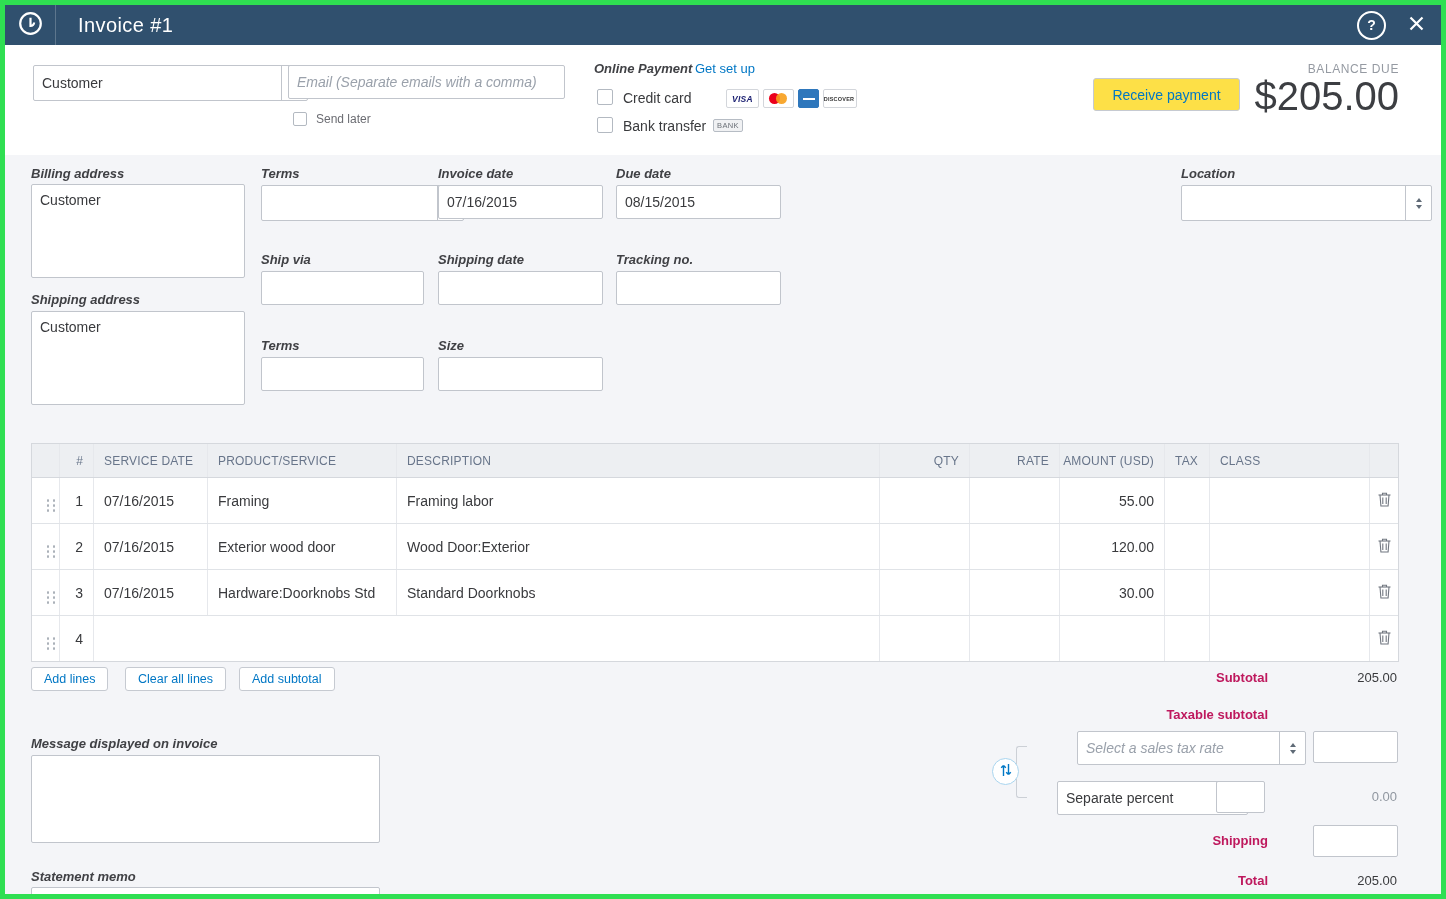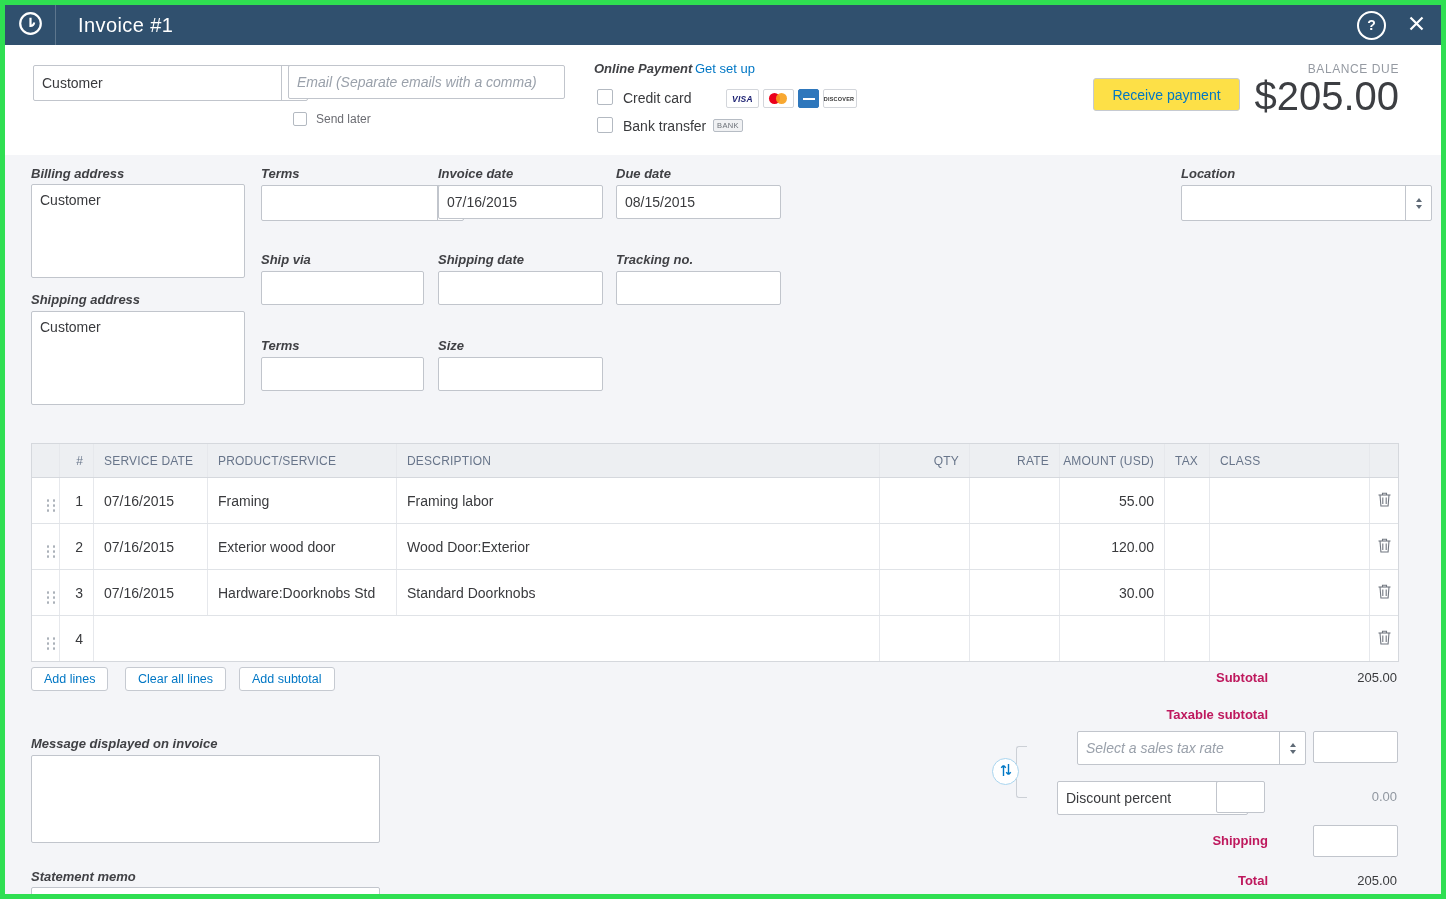--- a/index.html
+++ b/index.html
@@ -330,21 +330,21 @@
   <div class="abs swapbtn">
     <span>
       <svg width="12" height="14" viewBox="0 0 12 14" stroke="#0077c5" stroke-width="1.4" fill="none">
         <path d="M3.5 13V2.5M3.5 2.5L1.2 4.8M3.5 2.5l2.3 2.3"></path>
         <path d="M8.5 1v10.5M8.5 11.5L6.2 9.2M8.5 11.5l2.3-2.3"></path>
       </svg>
     </span>
   </div>
 
   <div class="sel nosep" style="left:1057px;top:781px;width:151px;height:32px;">
-    <span>Discount percent</span>
+    <span>Separate percent</span>
     <span class="spin">
         <i class="tri-u"></i>
         <i class="tri-d"></i>
       </span>
   </div>
   <input class="abs tinput" style="left: 1216px; top: 781px; width: 49px; height: 32px;">
   <span class="abs totval muted" style="left:1277px;top:789px;width:120px;">0.00</span>
 
   <span class="abs flabel" style="left:31px;top:736px;">Message displayed on invoice</span>
   <textarea class="abs tinput" style="left: 31px; top: 755px; width: 349px; height: 88px;"></textarea>

